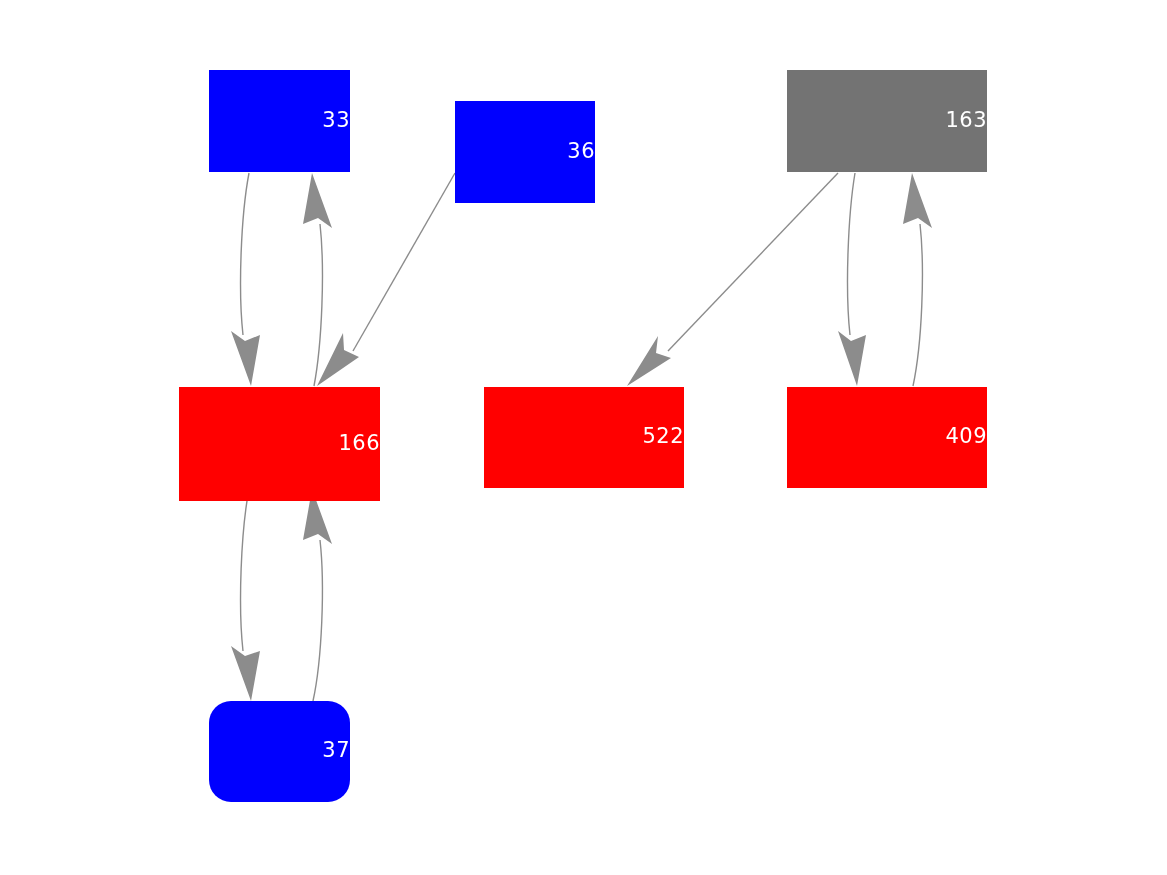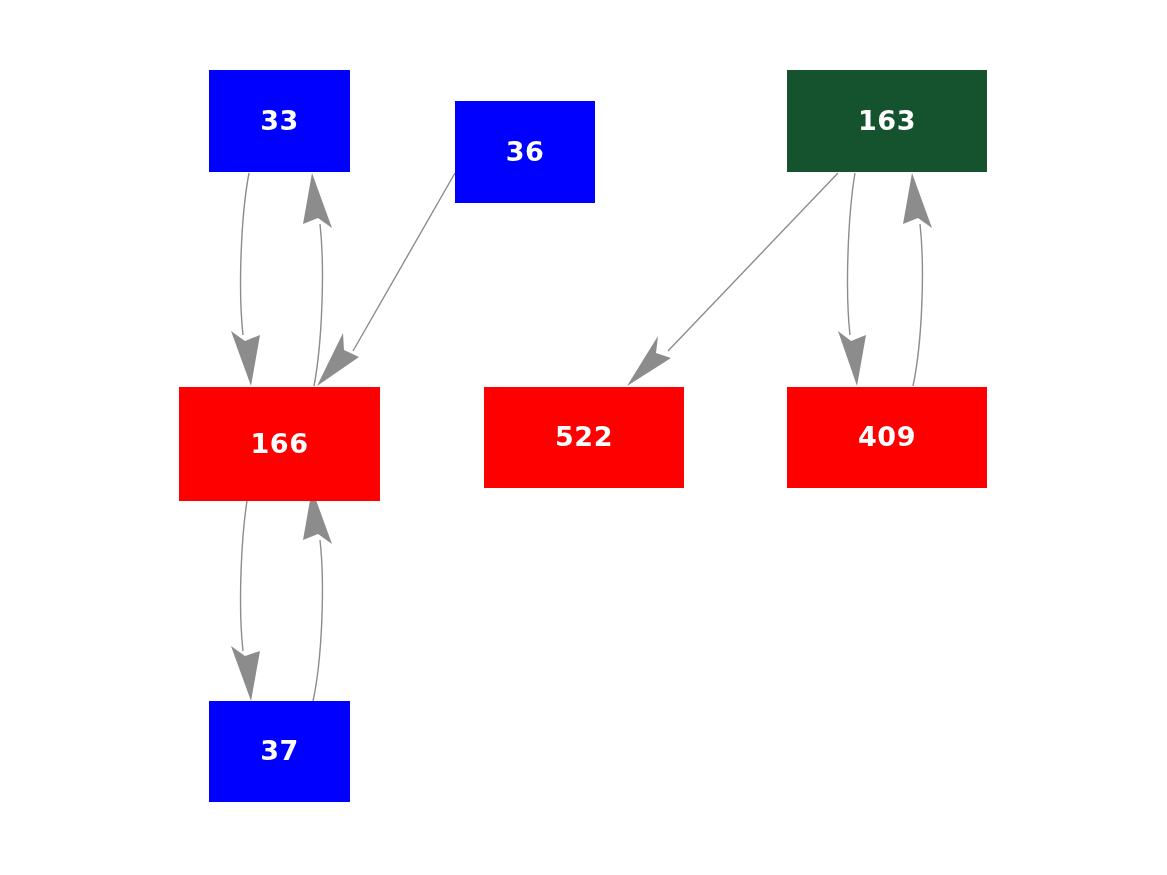--- a/index.html
+++ b/index.html
@@ -23,26 +23,26 @@
     left: 0;
     top: 0;
     width: 1167px;
     height: 875px;
     pointer-events: none;
   }
   .node {
     position: absolute;
     display: flex;
     align-items: center;
-    justify-content: center;
+    justify-content: flex-end;
     box-sizing: border-box;
     color: #ffffff;
-    font-size: 27px;
+    font-size: 21px;
     font-family: "DejaVu Sans", "Liberation Sans", sans-serif;
-    font-weight: 700;
+    font-weight: 400;
     line-height: 1;
     letter-spacing: 0.5px;
     user-select: none;
   }
   .node-label {
     pointer-events: none;
     transform: translateY(-1px);
   }
   .edge-line {
     fill: none;
@@ -104,33 +104,33 @@
   </svg>
 
   <div class="node" style="left:209px; top:70px; width:141px; height:102px; background:#0000ff;">
     <span class="node-label">33</span>
   </div>
 
   <div class="node" style="left:455px; top:70px; width:140px; height:102px; background:#0000ff;margin-top:31px;">
     <span class="node-label">36</span>
   </div>
 
-  <div class="node" style="left:787px; top:70px; width:200px; height:102px; background:#14532d;">
+  <div class="node" style="left:787px; top:70px; width:200px; height:102px; background:#737373;">
     <span class="node-label">163</span>
   </div>
 
   <div class="node" style="left:179px; top:387px; width:201px; height:114px; background:#ff0000;">
     <span class="node-label">166</span>
   </div>
 
   <div class="node" style="left:484px; top:387px; width:200px; height:101px; background:#ff0000;">
     <span class="node-label">522</span>
   </div>
 
   <div class="node" style="left:787px; top:387px; width:200px; height:101px; background:#ff0000;">
     <span class="node-label">409</span>
   </div>
 
-  <div class="node" style="left:209px; top:701px; width:141px; height:101px; background:#0000ff;">
+  <div class="node" style="left:209px; top:701px; width:141px; height:101px; background:#0000ff;border-radius:22px;">
     <span class="node-label">37</span>
   </div>
 
 </div>
 
 </body></html>

